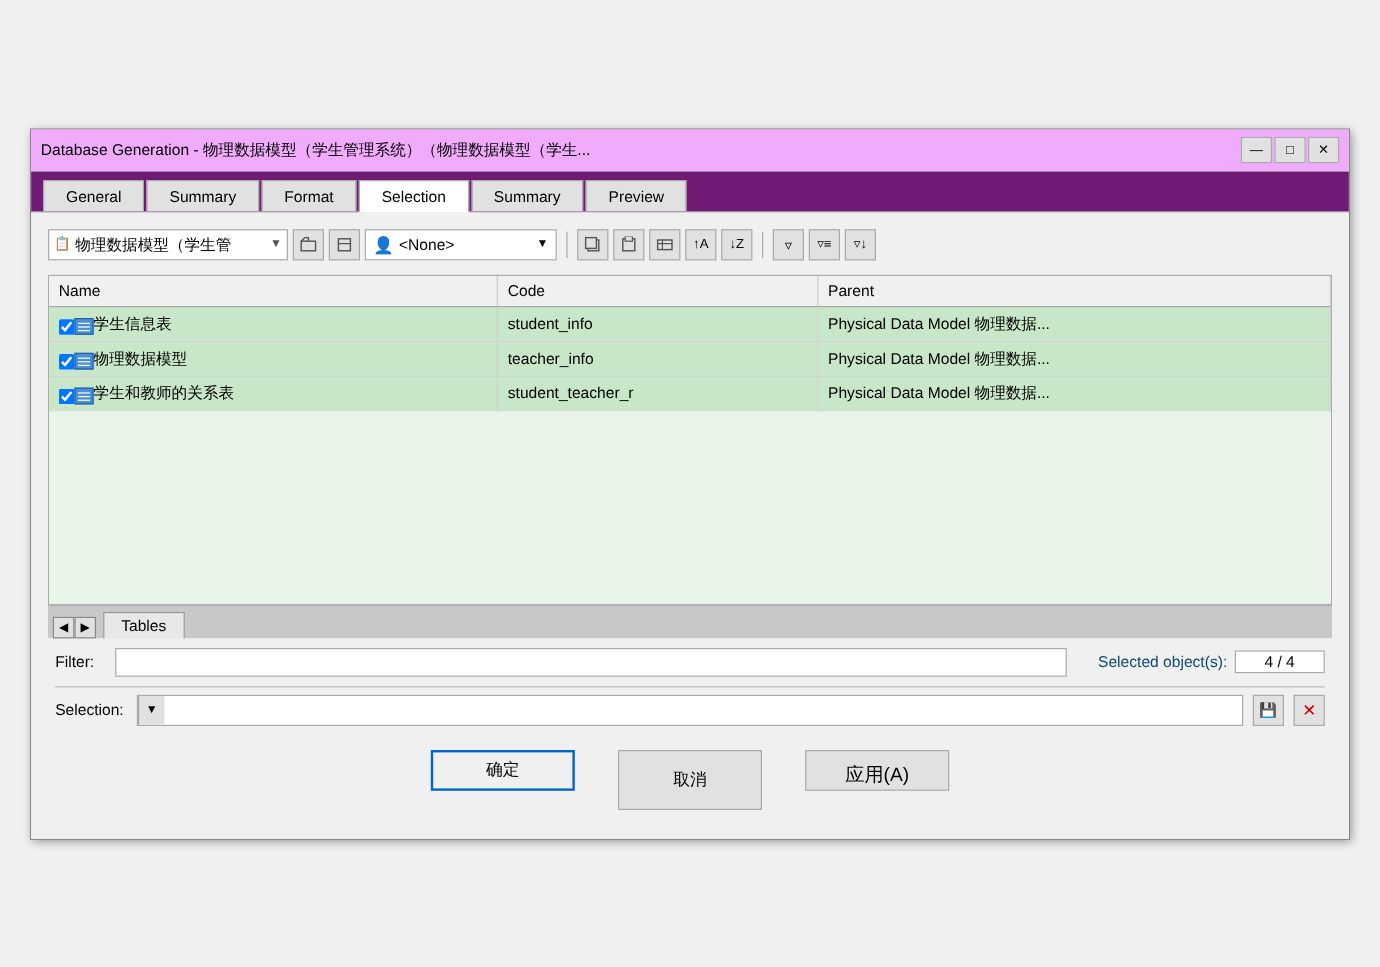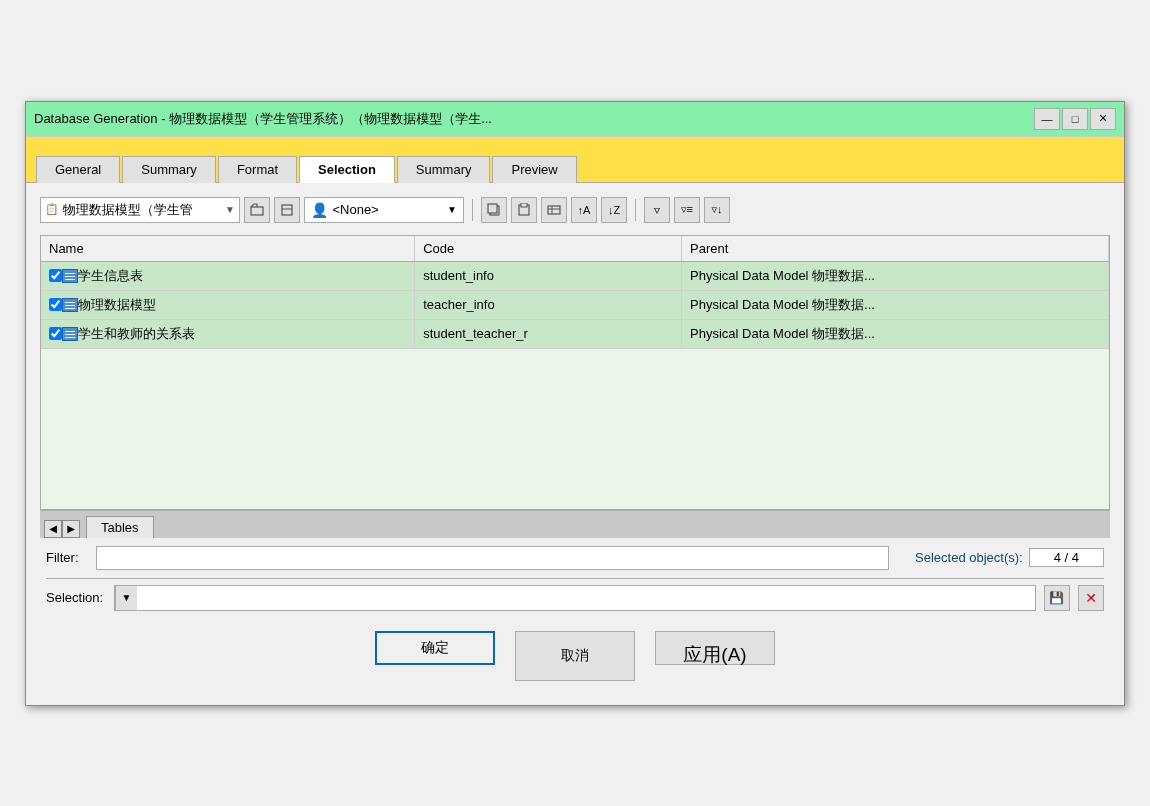--- a/index.html
+++ b/index.html
@@ -14,21 +14,21 @@
       height: 806px;
       overflow: hidden;
     }
     .window {
       width: 1100px;
       background: #f0f0f0;
       border: 1px solid #888;
       box-shadow: 2px 2px 8px rgba(0,0,0,0.4);
     }
     .title-bar {
-      background: #86efac;
+      background: #f0abfc;
       display: flex;
       align-items: center;
       justify-content: space-between;
       padding: 6px 8px;
       border-bottom: 1px solid #ccc;
       font-size: 13px;
     }
     .title-bar-text {
       flex: 1;
       font-size: 13px;
@@ -44,40 +44,41 @@
       border: 1px solid #aaa;
       background: #e1e1e1;
       cursor: pointer;
       font-size: 11px;
       display: flex;
       align-items: center;
       justify-content: center;
     }
     .tabs-bar {
       display: flex;
-      background: #fde047;
+      background: #701a75;
       border-bottom: 1px solid #aaa;
-      padding: 18px 10px 0 10px;
+      padding: 6px 10px 0 10px;
       gap: 0;
+      align-items: center;
     }
     .tab {
       padding: 5px 18px;
       border: 1px solid #aaa;
       border-bottom: none;
       background: #e1e1e1;
       cursor: pointer;
       margin-right: 2px;
       font-size: 13px;
       position: relative;
       top: 1px;
     }
     .tab.active {
       background: #fff;
       border-bottom: 1px solid #fff;
-      font-weight: bold;
+      font-weight: normal;
       z-index: 1;
     }
     .content-area {
       background: #f0f0f0;
       padding: 10px 14px;
     }
     .toolbar-row {
       display: flex;
       align-items: center;
       gap: 4px;
@@ -156,21 +157,21 @@
     }
     tbody td {
       padding: 5px 8px;
       border-bottom: 1px solid #d0d0d0;
       border-right: 1px solid #d0d0d0;
       font-size: 13px;
       vertical-align: middle;
     }
     .check-cell {
       display: flex;
-      align-items: center;
+      align-items: flex-end;
       gap: 0;
     }
     .table-icon {
       display: inline-block;
       width: 16px;
       height: 14px;
       background: #4a90d9;
       border: 1px solid #2060a0;
       position: relative;
     }
@@ -296,21 +297,21 @@
       cursor: pointer;
       display: flex;
       align-items: center;
       justify-content: center;
       font-size: 14px;
       color: #c00;
     }
     .buttons-row {
       display: flex;
       justify-content: center;
-      gap: 20px;
+      gap: 36px;
       padding: 12px 0 14px 0;
       background: #f0f0f0;
     }
     .btn-ok {
       min-width: 120px;
       height: 34px;
       border: 2px solid #0066cc;
       background: #f0f0f0;
       font-size: 14px;
       cursor: pointer;
@@ -323,21 +324,21 @@
       background: #e1e1e1;
       font-size: 14px;
       cursor: pointer;
       padding: 0 20px;
     }
     .btn-apply {
       min-width: 120px;
       height: 34px;
       border: 1px solid #aaa;
       background: #e1e1e1;
-      font-size: 19px;
+      font-size: 16px;
       cursor: pointer;
       padding: 10px 20px;
     }
     
     .selection-combo {
       display: flex;
       flex: 1;
       align-items: center;
       border: 1px solid #aaa;
       background: #fff;

